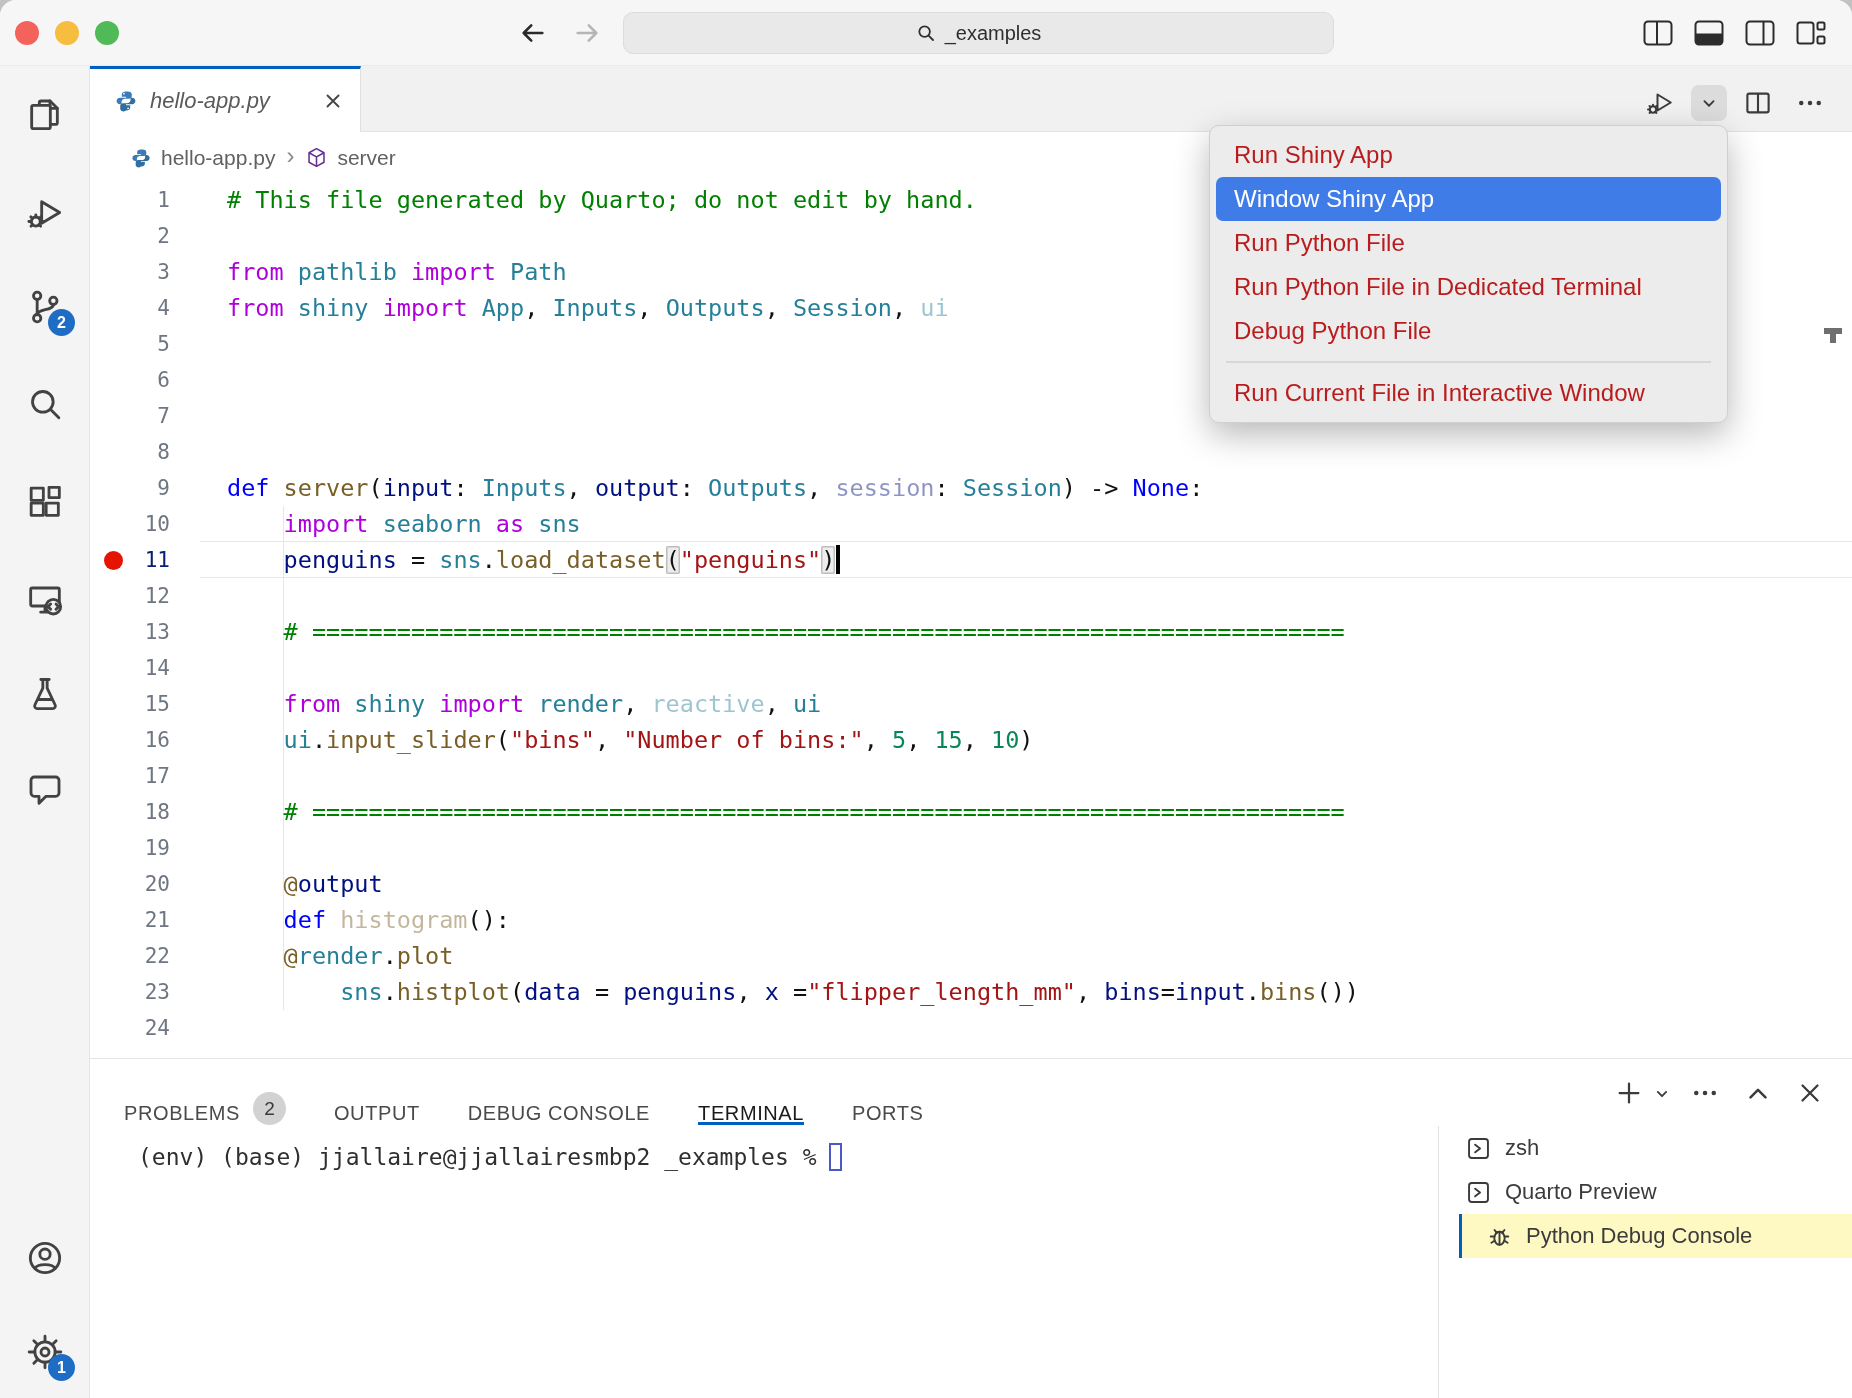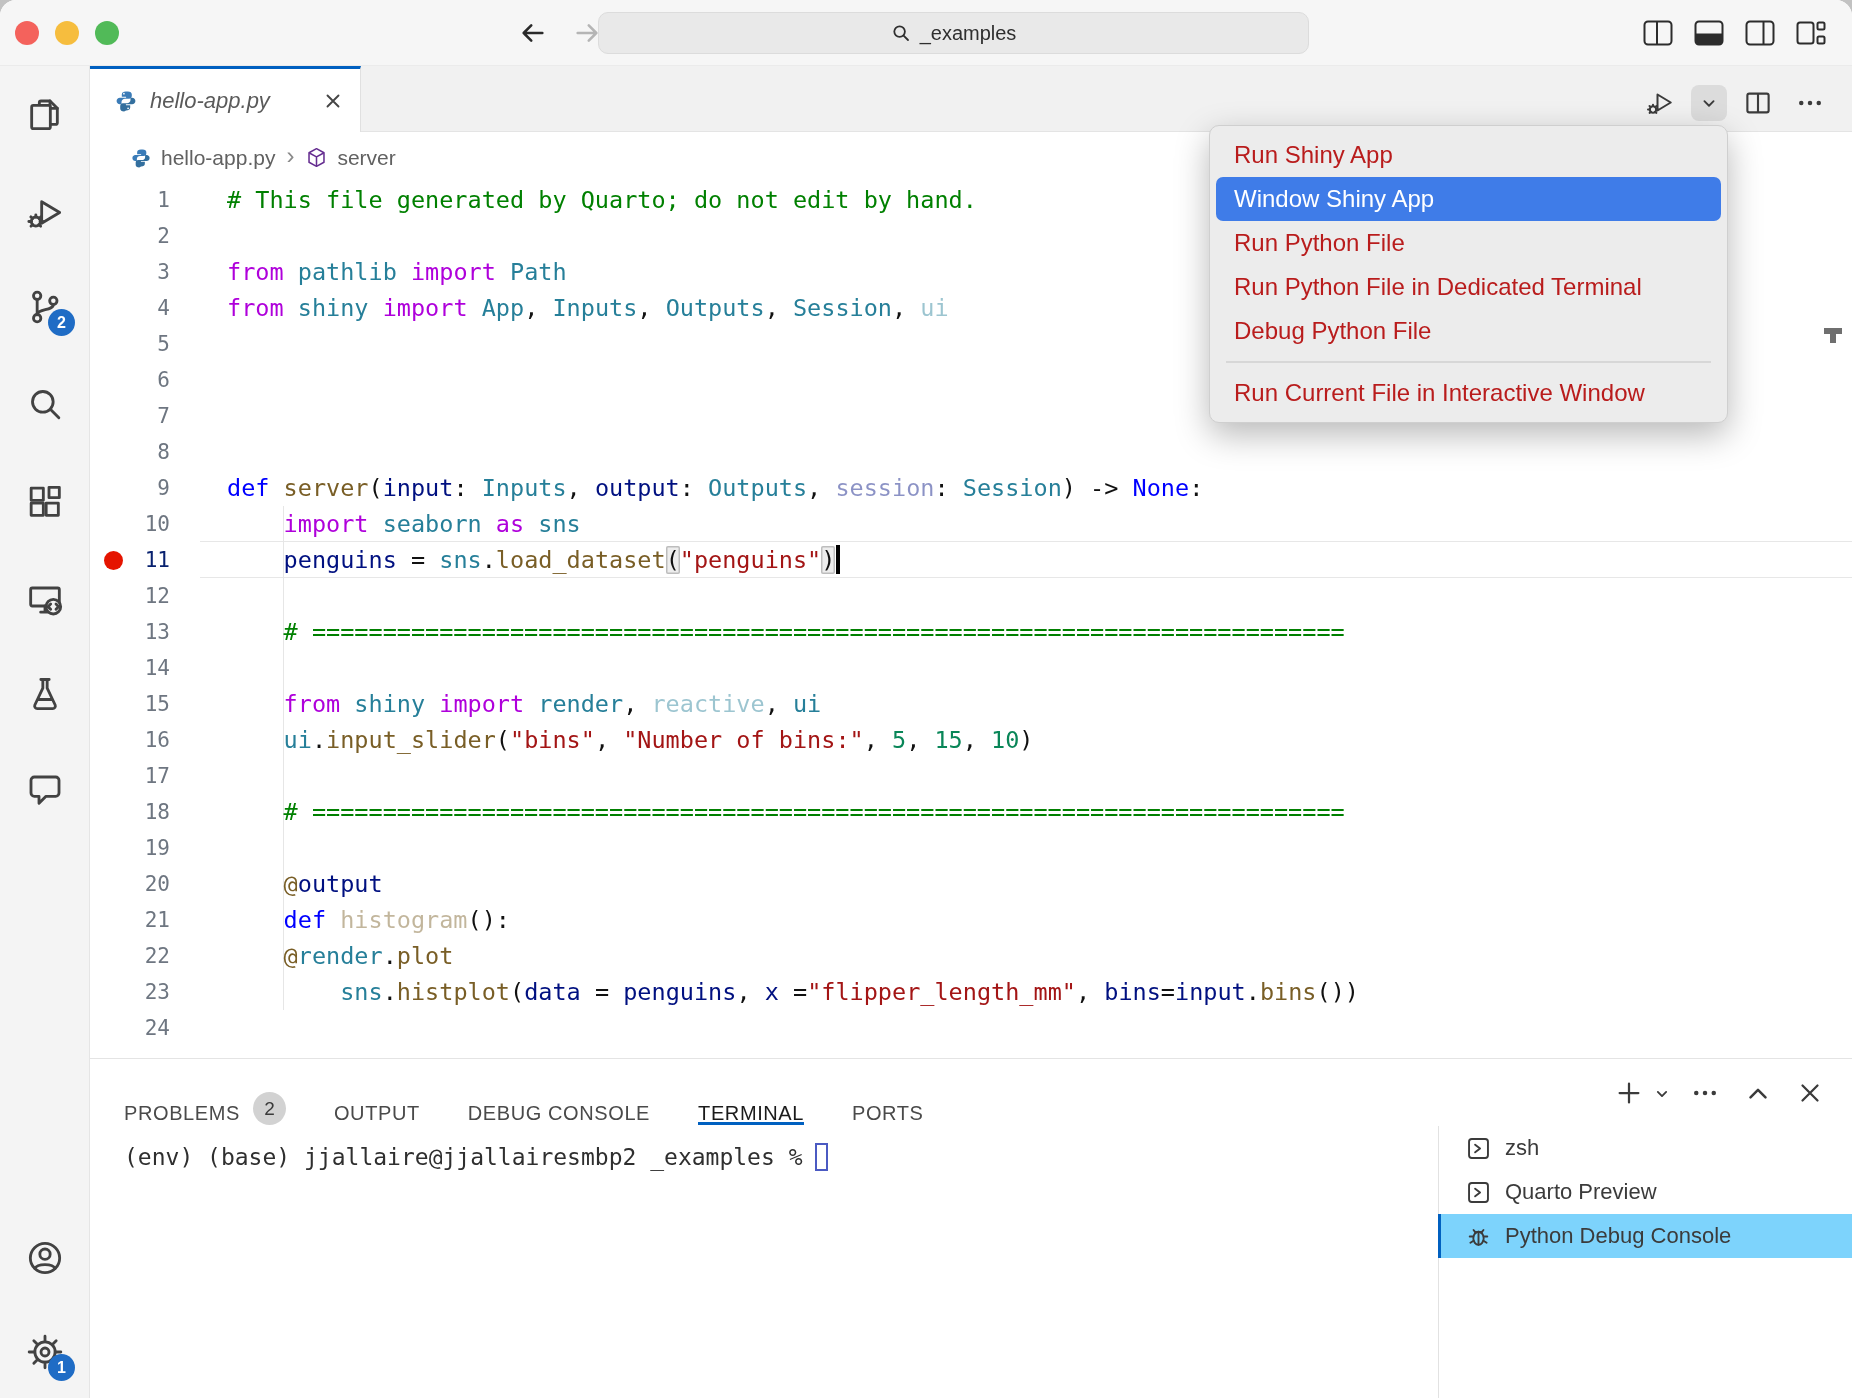--- a/index.html
+++ b/index.html
@@ -8,21 +8,21 @@
     border-radius:16px 16px 0 0;font-family:"Liberation Sans",sans-serif;}
   
   .titlebar{position:absolute;left:0;top:0;right:0;height:66px;background:#f6f6f6;border-bottom:1px solid #ebebeb;}
   .traffic{position:absolute;top:21px;width:24px;height:24px;border-radius:50%;}
   .t-red{left:15px;background:#f4625c;}
   .t-yellow{left:55px;background:#f6bd3e;}
   .t-green{left:95px;background:#51ba58;}
   .navbtn{position:absolute;top:19px;width:28px;height:28px;color:#2a2a2a;}
   .navbtn.disabled{color:#b5b5b5;}
   .nav-back{left:519px;} .nav-fwd{left:573px;}
-  .searchbox{position:absolute;left:598px;top:12px;width:711px;height:42px;background:#e9e9e9;
+  .searchbox{position:absolute;left:623px;top:12px;width:711px;height:42px;background:#e9e9e9;
     border:1px solid #dcdcdc;border-radius:10px;display:flex;align-items:center;justify-content:center;gap:9px;color:#5f5f5f;}
   .searchbox span{font-size:20px;color:#2f2f2f;}
   .winctl{position:absolute;top:20px;width:30px;height:26px;color:#2c2c2c;}
   .wc1{left:1643px;} .wc2{left:1694px;} .wc3{left:1745px;} .wc4{left:1796px;}
   
   .activitybar{position:absolute;left:0;top:66px;bottom:0;width:90px;background:#f4f4f4;border-right:1px solid #e5e5e5;}
   .ab-item{position:absolute;left:23px;width:44px;height:44px;color:#424242;}
   .ab-item svg{width:40px;height:40px;margin:2px;}
   .ab-badge{position:absolute;right:-8px;bottom:-7px;min-width:27px;height:27px;padding:0 4px;border-radius:14px;
     background:#1f6cc5;color:#fff;font-size:16px;font-weight:700;display:flex;align-items:center;justify-content:center;}
@@ -71,28 +71,28 @@
   .panel{position:absolute;left:90px;top:1058px;right:0;bottom:0;background:#fff;border-top:1px solid #e4e4e4;}
   .panel-tabs{position:absolute;left:0;top:0;height:66px;display:flex;align-items:center;padding-left:34px;gap:48px;}
   .ptab{position:relative;height:100%;display:flex;align-items:flex-end;gap:13px;font-size:20px;letter-spacing:.6px;color:#4a4a4a;}
   .ptab.active{color:#1b1b1b;}
   .ptab.active::after{content:"";position:absolute;left:0;right:0;bottom:0;height:3px;background:#0060c0;}
   .pbadge{min-width:33px;height:33px;border-radius:17px;background:#d2d2d2;color:#3a3a3a;font-size:19px;
     display:flex;align-items:center;justify-content:center;letter-spacing:0;}
   .panel-act{position:absolute;top:19px;width:30px;height:30px;color:#3b3b3b;}
   .pa-plus{left:1524px;} .pa-chev{left:1562px;top:25px;width:20px;height:20px;} .pa-more{left:1600px;}
   .pa-up{left:1653px;} .pa-close{left:1705px;}
-  .terminal-line{position:absolute;left:34px;top:84px;font-family:"DejaVu Sans Mono",monospace;font-size:23px;
+  .terminal-line{position:absolute;left:48px;top:84px;font-family:"DejaVu Sans Mono",monospace;font-size:23px;
     color:#2f2f2f;white-space:pre;display:flex;align-items:center;}
   .term-cursor{display:inline-block;width:13px;height:28px;border:2px solid #4b5ac2;margin-left:12px;}
   .term-sidebar{position:absolute;left:1348px;top:67px;right:0;bottom:0;border-left:1px solid #e2e2e2;}
   .term-row{position:relative;height:44px;display:flex;align-items:center;padding-left:26px;gap:13px;
     font-size:22px;color:#3b3b3b;}
   .term-row svg{width:27px;height:27px;color:#3b3b3b;flex:0 0 auto;}
-  .term-row.selected{background:#7dd3fc;}
+  .term-row.selected{background:#fef9c3;margin-left:21px;}
   .term-row.selected::before{content:"";position:absolute;left:-1px;top:0;bottom:0;width:3px;background:#0060c0;}
   .ic{display:inline-flex;}
 </style>
 </head>
 <body>
 
 <div class="window">
 
   <div class="titlebar">
     <div class="traffic t-red"></div>

